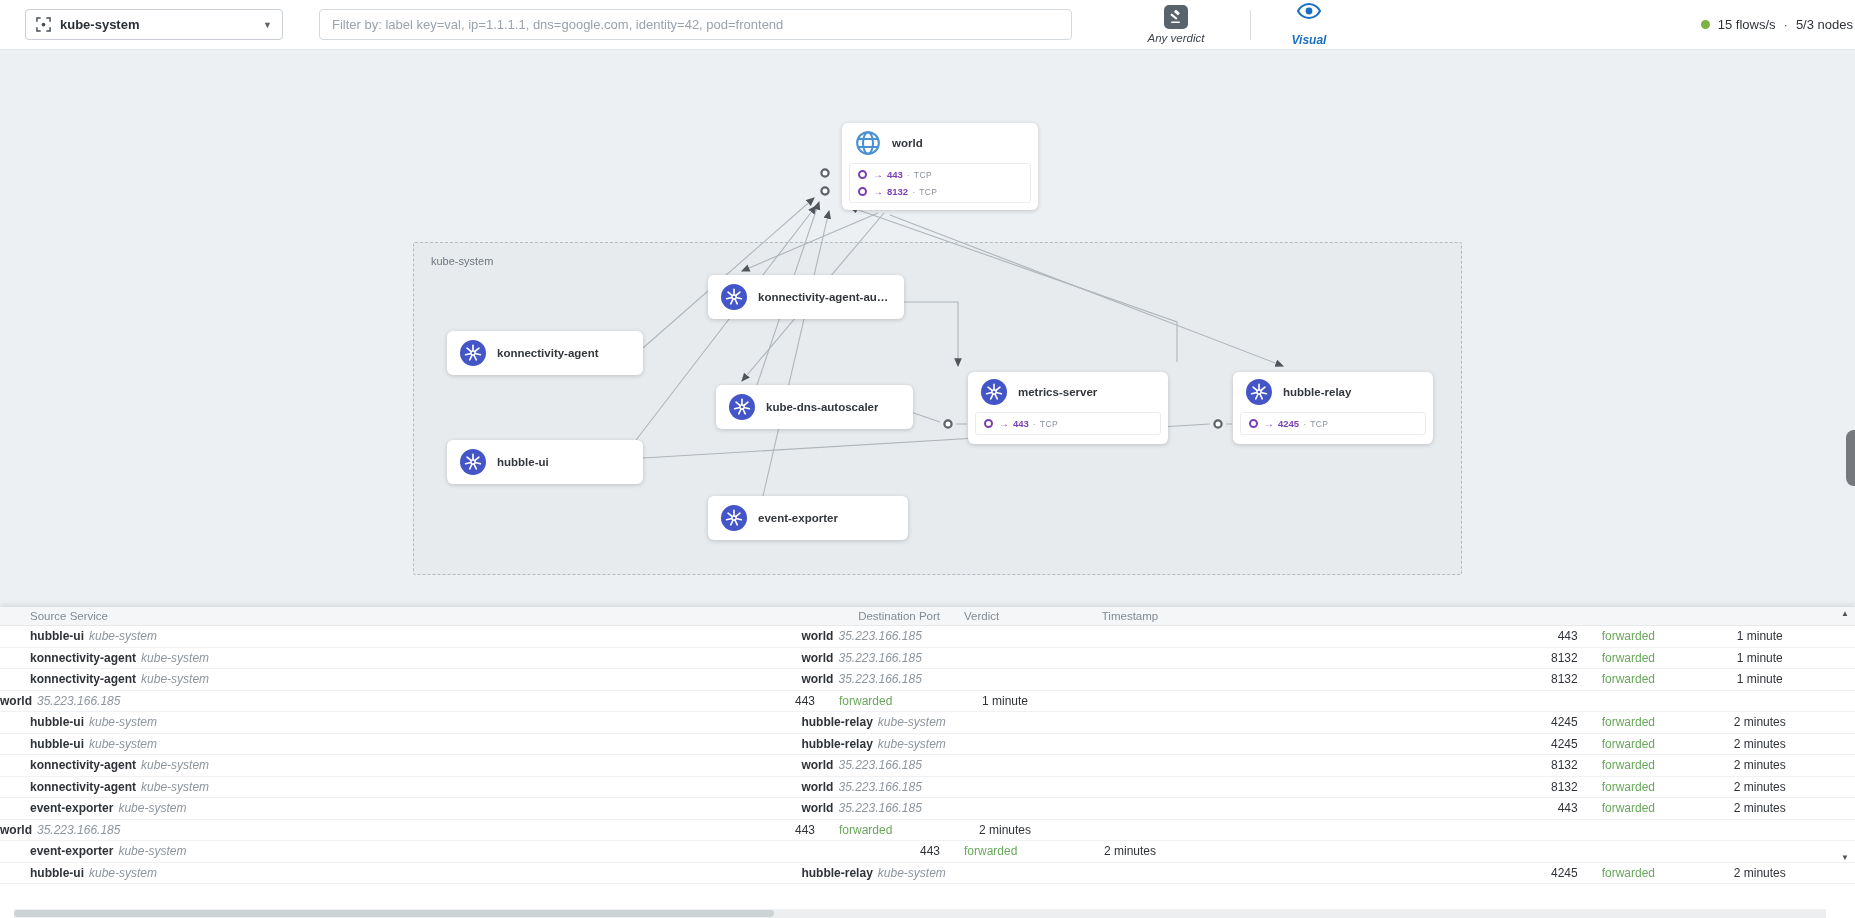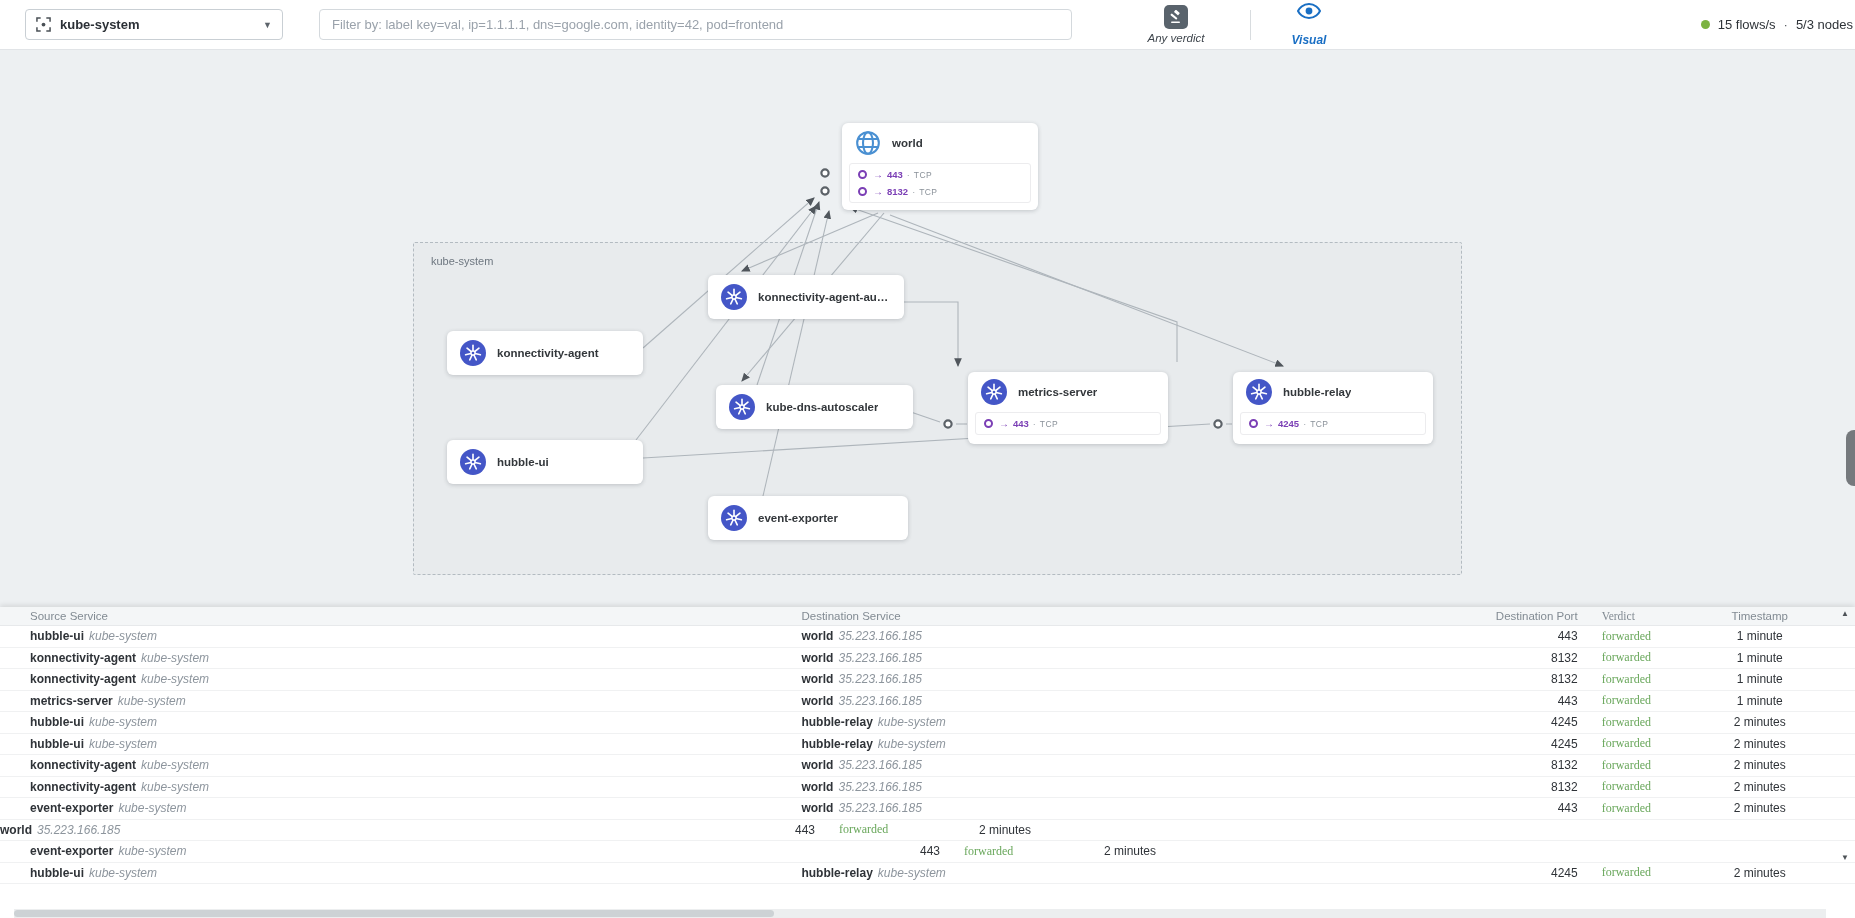--- a/index.html
+++ b/index.html
@@ -58,21 +58,21 @@
   .columns-bar { height:34px; background:#f4f6f7; display:flex; align-items:center; padding-left:30px; }
   .columns-label { font-size:13.5px; color:#3c4043; cursor:pointer; display:flex; align-items:center; }
   .columns-chevron { margin-left:9px; font-size:12px; color:#4d5359; }
   .thead { height:19px; background:#f4f6f7; display:flex; align-items:center;
            font-size:11.5px; color:#828b93; border-bottom:1px solid #e7e9eb; }
   .trow { height:21.5px; display:flex; align-items:center; font-size:12px; color:#2f3338;
           border-bottom:1px solid #f0f1f2; background:#fff; cursor:pointer; }
   .c-src { width:840px; padding-left:30px; white-space:nowrap; overflow:hidden; }
   .c-dst { width:715px; white-space:nowrap; overflow:hidden; }
   .c-port { width:110px; text-align:right; padding-right:10px; }
-  .c-verdict { width:80px; padding-left:14px;font-family:Liberation Serif, serif; }
+  .c-verdict { width:80px; padding-left:14px; }
   .c-time { width:200px; text-align:center; }
   .svc-name { font-weight:700; color:#2f3338; }
   .svc-ns { font-style:italic; color:#8d959d; margin-left:5px; font-weight:400; }
   .verdict-val { color:#69a75b; }
   .tbody { position:relative; }
   .v-rail { position:absolute; right:2px; top:0; width:16px; height:258px; display:flex;
             flex-direction:column; align-items:center; justify-content:space-between; padding:3px 0; }
   .rail-arrow { font-size:8px; color:#4d5257; cursor:pointer; line-height:8px; }
   .h-scroll { position:absolute; left:14px; bottom:0; width:1812px; height:9px; background:#eceeef; }
   .h-thumb { position:absolute; left:0; top:1px; width:760px; height:7px; background:#cdd2d5; border-radius:4px; }
@@ -331,21 +331,20 @@
           <span class="node-label">event-exporter</span>
         </div>
       </div>
     </div>
   <div class="page-scroll-thumb"></div>
 </div>
 
 <div class="flows-panel">
   <div class="thead" id="thead">
       <span class="c-src">Source Service</span>
-      <span class="c-dst">Destination Service</span>
       <span class="c-port">Destination Port</span>
       <span class="c-verdict">Verdict</span>
       <span class="c-time">Timestamp</span>
     </div>
   <div class="tbody" id="tbody">
       <div class="trow">
         <span class="c-src"><span class="svc-name">hubble-ui</span><span class="svc-ns">kube-system</span></span>
         <span class="c-dst"><span class="svc-name">world</span><span class="svc-ns">35.223.166.185</span></span>
         <span class="c-port">443</span>
         <span class="c-verdict"><span class="verdict-val">forwarded</span></span>
@@ -359,21 +358,20 @@
         <span class="c-time">1 minute</span>
       </div>
       <div class="trow">
         <span class="c-src"><span class="svc-name">konnectivity-agent</span><span class="svc-ns">kube-system</span></span>
         <span class="c-dst"><span class="svc-name">world</span><span class="svc-ns">35.223.166.185</span></span>
         <span class="c-port">8132</span>
         <span class="c-verdict"><span class="verdict-val">forwarded</span></span>
         <span class="c-time">1 minute</span>
       </div>
       <div class="trow">
-        <span class="c-src"><span class="svc-name">metrics-server</span><span class="svc-ns">kube-system</span></span>
         <span class="c-dst"><span class="svc-name">world</span><span class="svc-ns">35.223.166.185</span></span>
         <span class="c-port">443</span>
         <span class="c-verdict"><span class="verdict-val">forwarded</span></span>
         <span class="c-time">1 minute</span>
       </div>
       <div class="trow">
         <span class="c-src"><span class="svc-name">hubble-ui</span><span class="svc-ns">kube-system</span></span>
         <span class="c-dst"><span class="svc-name">hubble-relay</span><span class="svc-ns">kube-system</span></span>
         <span class="c-port">4245</span>
         <span class="c-verdict"><span class="verdict-val">forwarded</span></span>

